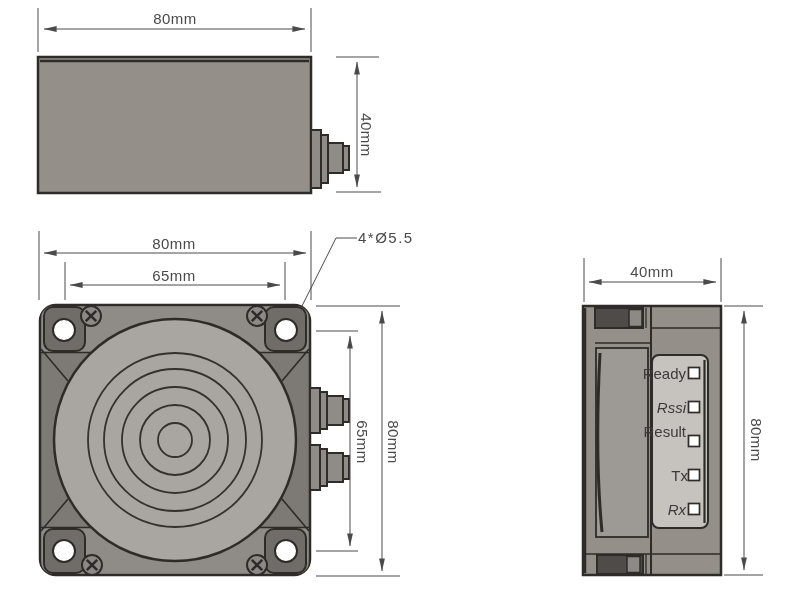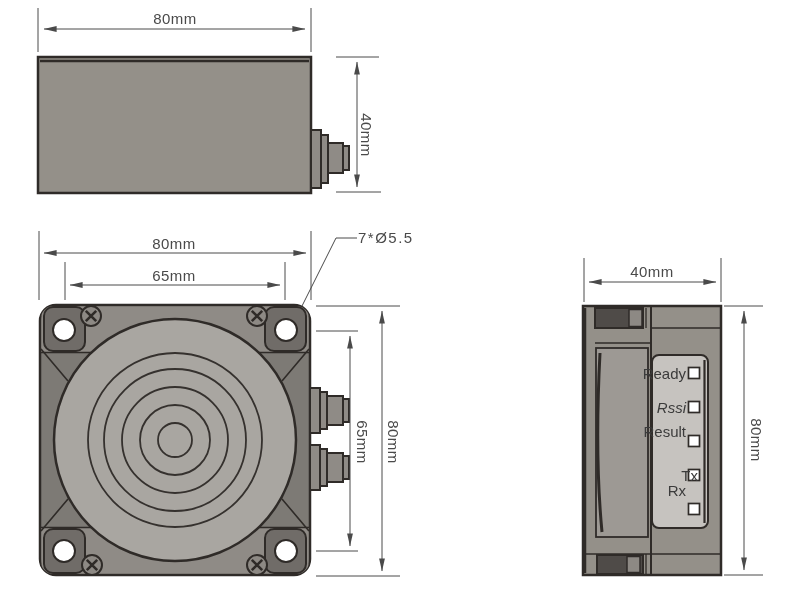--- a/index.html
+++ b/index.html
@@ -183,26 +183,26 @@
     <line class="dim" x1="724" y1="575" x2="763" y2="575"></line>
     <line class="dim" x1="744" y1="311" x2="744" y2="570" marker-start="url(#arrw)" marker-end="url(#arrw)"></line>
   </g>
 </svg>
 
 <div class="lbl" style="left:175px;top:18px;">80mm</div>
 <div class="lbl rot" style="left:366px;top:135px;">40mm</div>
 
 <div class="lbl" style="left:174px;top:243px;">80mm</div>
 <div class="lbl" style="left:174px;top:275px;">65mm</div>
-<div class="lbl anchor-left" style="left:358px;top:237px;">7*Ø5.5</div>
+<div class="lbl anchor-left" style="left:358px;top:237px;">4*Ø5.5</div>
 <div class="lbl rot" style="left:362px;top:442px;">65mm</div>
 <div class="lbl rot" style="left:393px;top:442px;">80mm</div>
 
 <div class="lbl" style="left:652px;top:271px;">40mm</div>
 <div class="lbl rot" style="left:756px;top:440px;">80mm</div>
 
 <div class="led-lbl" style="right:114px;top:373px;">Ready</div>
 <div class="led-lbl" style="right:114px;top:407px;font-style:italic;">Rssi</div>
 <div class="led-lbl" style="right:114px;top:431px;margin-left:28px;">Result</div>
-<div class="led-lbl" style="right:102px;top:475px;">Tx</div>
-<div class="led-lbl" style="right:114px;top:490px;">Rx</div>
+<div class="led-lbl" style="right:112px;top:475px;">Tx</div>
+<div class="led-lbl" style="right:114px;top:509px;font-style:italic;">Rx</div>
 
 </div>
 
 </body></html>

